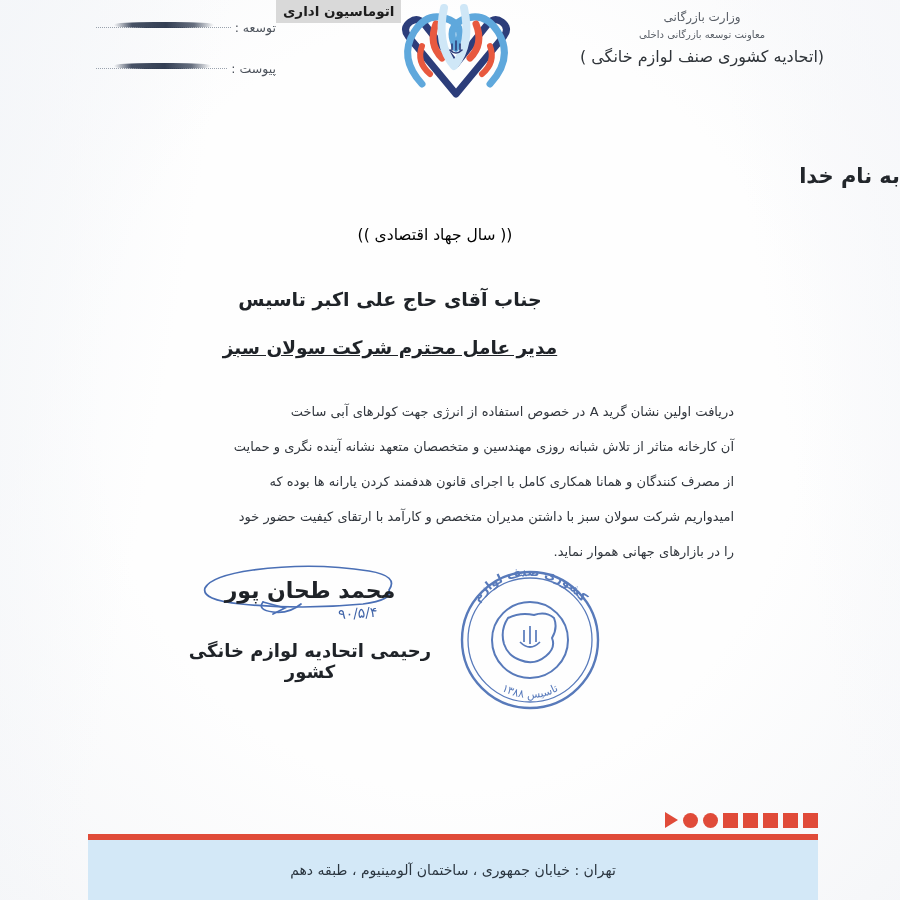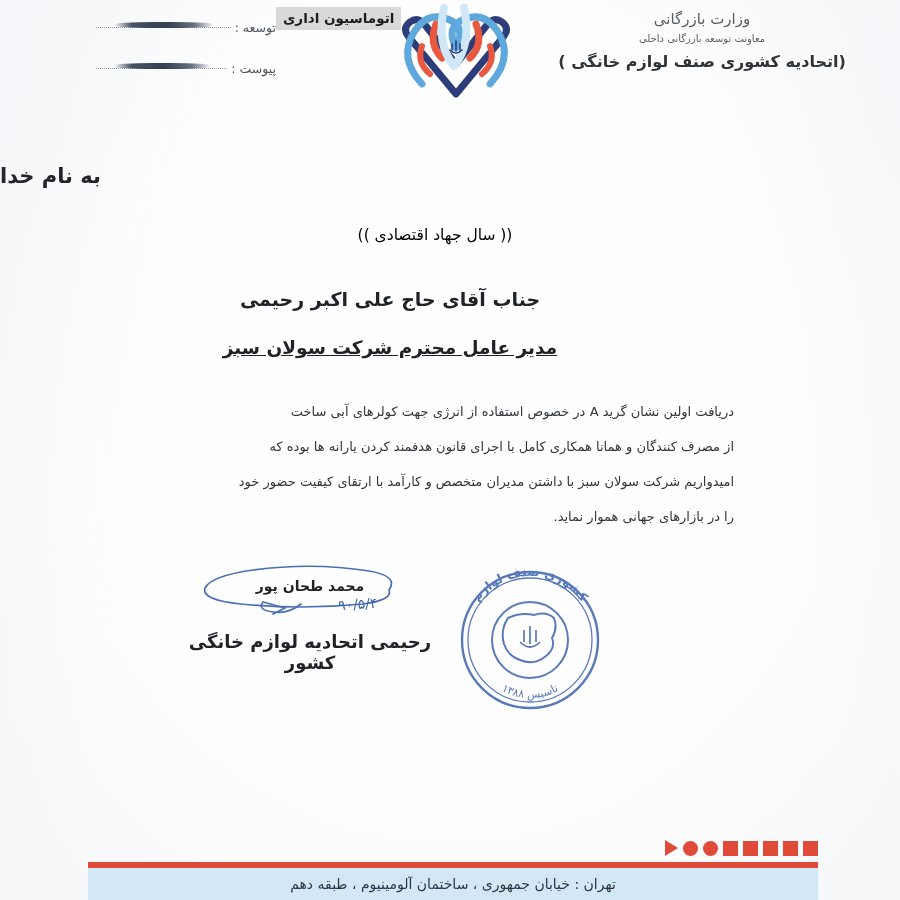--- a/index.html
+++ b/index.html
@@ -45,48 +45,48 @@
   .org-block {
     position: absolute;
     top: 8px;
     right: 38px;
     width: 320px;
     text-align: center;
     direction: rtl;
     line-height: 1.55;
   }
   .org-line1 {
-    font-size: 15px;
+    font-size: 12px;
     color: #585e66;
     letter-spacing: .3px;
   }
   .org-line2 {
     font-size: 10px;
     color: #585e66;
     letter-spacing: .3px;
   }
   .org-line3 {
     font-size: 16px;
-    font-weight: 700;
+    font-weight: 400;
     color: #2f3439;
     margin-top: 3px;
     letter-spacing: .2px;
   }
 
   .logo-wrap {
     position: absolute;
     top: 0px;
     left: 392px;
     width: 128px;
     height: 100px;
   }
 
   .automation-tag {
     position: absolute;
-    top: 7px;
+    top: 0;
     left: 276px;
     background: #d9d9d9;
     color: #1d1d1d;
     font-size: 13.5px;
     font-weight: 700;
     padding: 3px 7px 4px 7px;
     letter-spacing: .2px;
   }
 
   
@@ -142,21 +142,21 @@
   
   .body-area {
     position: absolute;
     top: 150px;
     left: 0;
     right: 0;
     direction: rtl;
   }
 
   .basmala {
-    text-align: left;
+    text-align: right;
     font-size: 21px;
     font-weight: 700;
     color: #22262b;
     margin-top: 14px;
     letter-spacing: .3px;
   }
 
   .year-slogan {
     text-align: center;
     font-size: 15.5px;
@@ -209,21 +209,21 @@
   
   .signature-block {
     position: absolute;
     top: 578px;
     right: 455px;
     width: 270px;
     text-align: center;
     direction: rtl;
   }
   .sig-name {
-    font-size: 14px;
+    font-size: 22px;
     font-weight: 700;
     color: #1f2328;
     position: relative;
     z-index: 3;
     letter-spacing: .2px;
   }
   .sig-scribble {
     position: absolute;
     top: -14px;
     left: 18px;
@@ -294,21 +294,21 @@
     border-bottom: 8px solid transparent;
     border-left: 13px solid #e04b39;
   }
   .footer-bar {
     height: 6px;
     background: #e04b39;
     margin-top: 2px;
   }
   .footer-band {
     background: #d3e8f7;
-    height: 32px;
+    height: 60px;
     display: flex;
     align-items: center;
     justify-content: center;
     direction: rtl;
   }
   .footer-address {
     font-size: 14px;
     color: #2b3640;
     letter-spacing: 1.2px;
   }
@@ -367,26 +367,27 @@
           </span>
       </div>
     </div>
   </div>
 
   <div class="body-area">
     <div class="basmala">به نام خدا</div>
     <div class="year-slogan">(( سال جهاد اقتصادی ))</div>
 
     <div class="addressee">
-      <div class="addressee-name">جناب آقای حاج علی اکبر رحیمی</div>
+      <div class="addressee-name">جناب آقای حاج علی اکبر تاسیس</div>
       <div class="addressee-title">مدیر عامل محترم شرکت سولان سبز</div>
     </div>
 
     <div class="letter-body">
       <div class="body-line">دریافت اولین نشان گرید  A  در خصوص استفاده از انرژی جهت کولرهای آبی ساخت</div>
+      <div class="body-line">آن کارخانه متاثر از تلاش شبانه روزی مهندسین و متخصصان متعهد نشانه آینده نگری و حمایت</div>
       <div class="body-line">از مصرف کنندگان و همانا همکاری کامل با اجرای قانون هدفمند کردن  یارانه ها بوده که</div>
       <div class="body-line">امیدواریم شرکت سولان سبز با داشتن مدیران متخصص و کارآمد با ارتقای کیفیت حضور خود</div>
       <div class="body-line last">را در بازارهای جهانی هموار نماید.</div>
     </div>
   </div>
 
   <div class="signature-block">
     <svg class="sig-scribble" viewBox="0 0 232 62" aria-hidden="true">
       <g fill="none" stroke="#4a6fb5" stroke-width="1.7" stroke-linecap="round">
         <path d="M196 26 Q206 12 176 7 Q120 -2 60 6 Q18 12 12 24 Q8 36 48 40 Q110 46 170 40 Q200 36 196 26 Z"></path>

